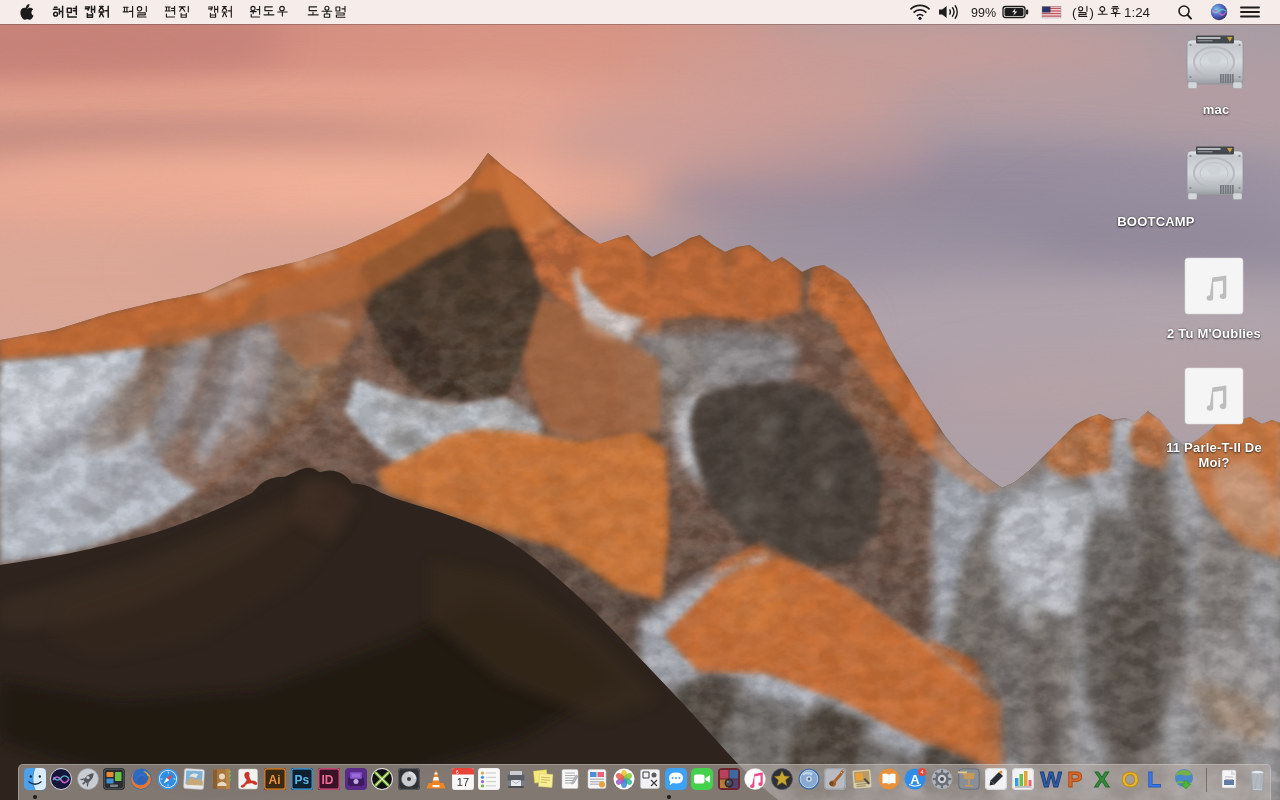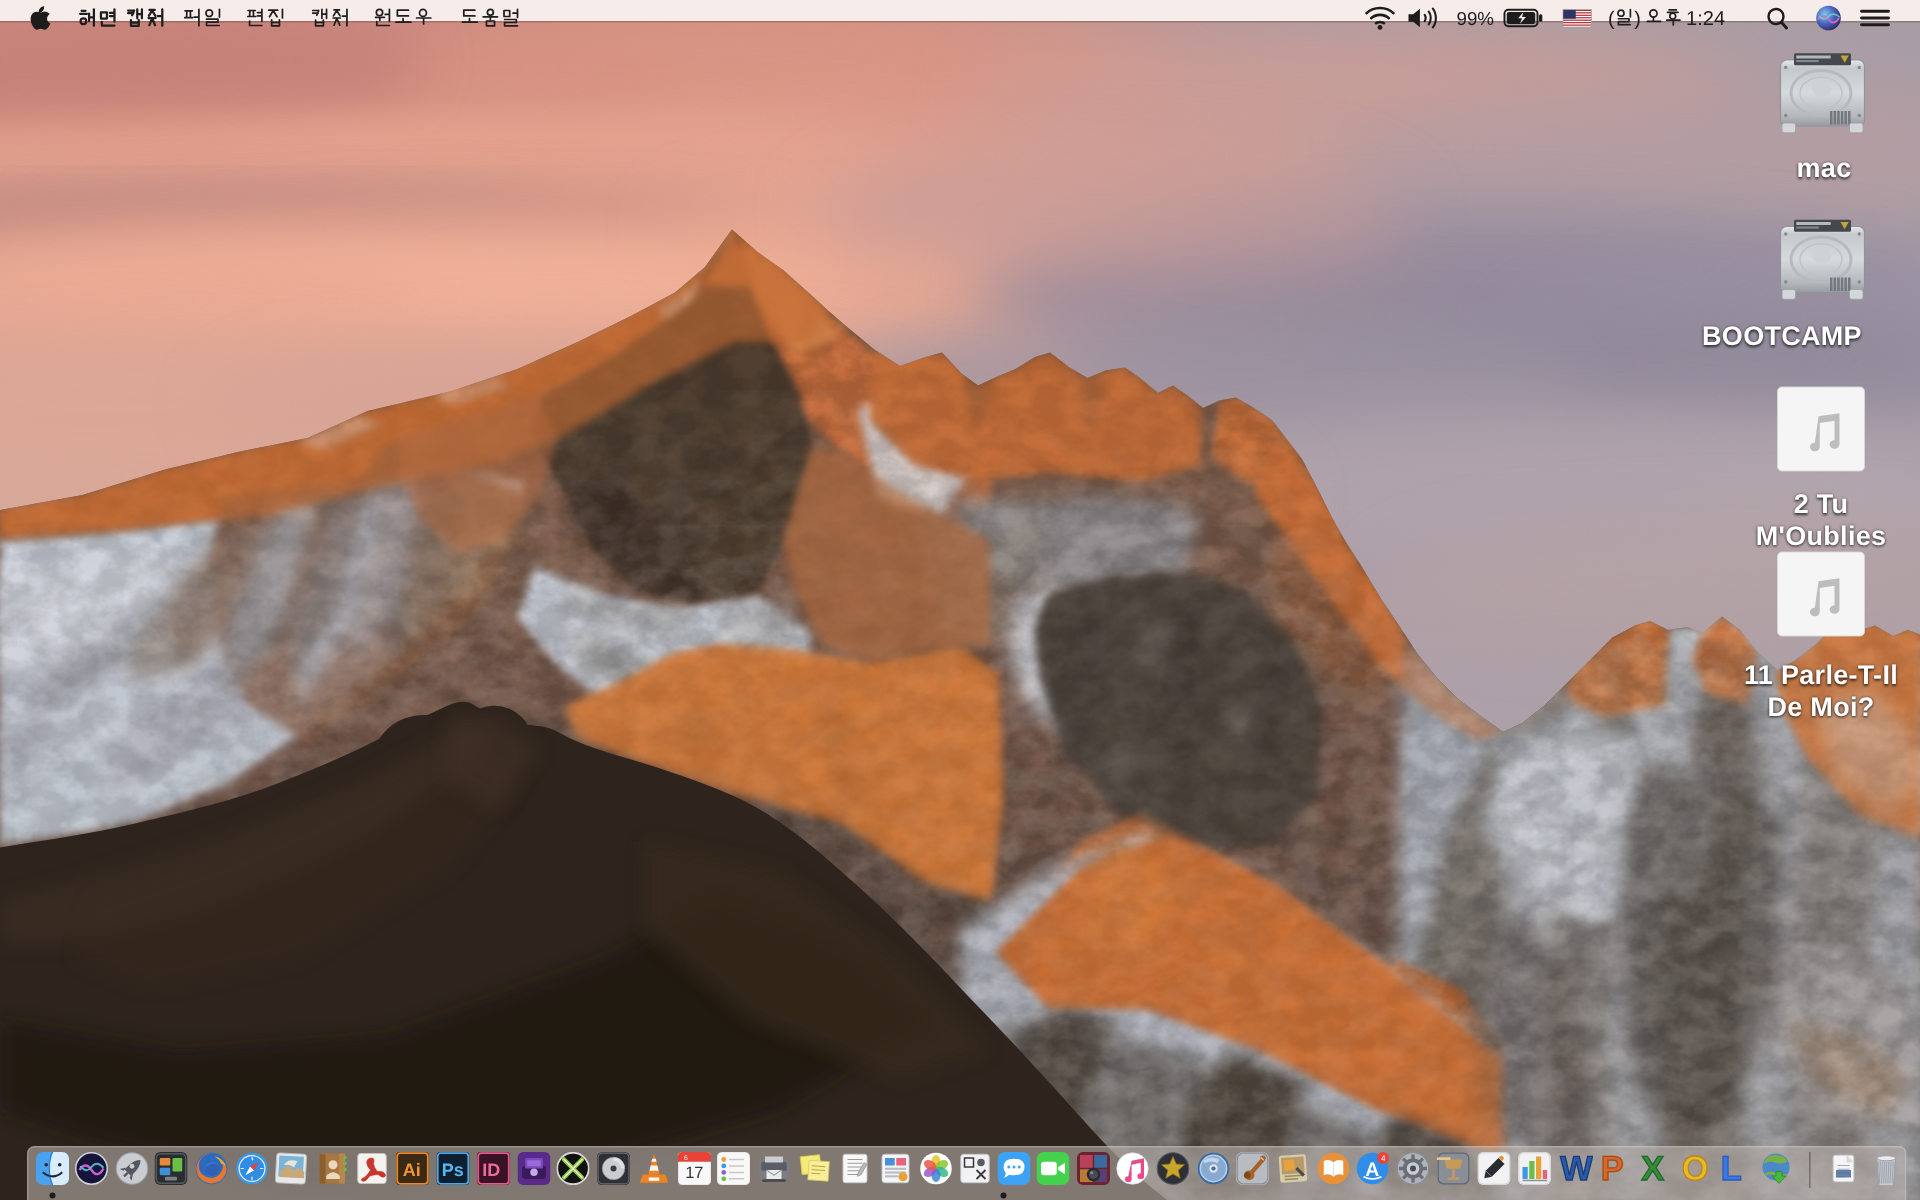--- a/index.html
+++ b/index.html
@@ -1,17 +1,17 @@
 <!DOCTYPE html>
 <html><head><meta charset="utf-8">
 <style>
 html,body{margin:0;padding:0;width:1280px;height:800px;overflow:hidden;font-family:"Liberation Sans",sans-serif;}
 #desk{position:absolute;left:0;top:0;width:1280px;height:800px;}
-.lbl{position:absolute;color:#fff;font-weight:bold;font-size:18px;text-align:center;text-shadow:0 1px 2px rgba(0,0,0,.65),0 0 2px rgba(0,0,0,.4);letter-spacing:.2px;}
-#menubar{position:absolute;left:0;top:0;width:1280px;height:14px;background:#f6edea;box-shadow:0 1px 0 rgba(90,60,55,.35);}
+.lbl{position:absolute;color:#fff;font-weight:bold;font-size:13px;text-align:center;text-shadow:0 1px 2px rgba(0,0,0,.65),0 0 2px rgba(0,0,0,.4);letter-spacing:.2px;}
+#menubar{position:absolute;left:0;top:0;width:1280px;height:24px;background:#f6edea;box-shadow:0 1px 0 rgba(90,60,55,.35);}
 #dock{position:absolute;left:18px;top:764px;width:1253px;height:36px;background:rgba(185,176,172,.6);border:1px solid rgba(255,255,255,.22);border-bottom:none;border-radius:5px 5px 0 0;box-sizing:border-box;}
 .dot{position:absolute;width:4px;height:4px;border-radius:50%;background:#1a1a1a;top:795px;}
 </style></head>
 <body>
 <svg id="desk" viewBox="0 0 1280 800" preserveAspectRatio="none">
 <defs>
 <linearGradient id="skyv" x1="0" y1="0" x2="0" y2="1">
  <stop offset="0" stop-color="#cb8e85"></stop>
         <stop offset=".25" stop-color="#dba08e"></stop>
  <stop offset=".55" stop-color="#d6a89c"></stop>
@@ -427,21 +427,21 @@
           <path d="M24,38 a4,3.4 0 1 0 4,3.4 L28,22 40,20 40,36 a4,3.4 0 1 0 4,3.4 L44,14 27,16.5 Z" fill="#bdbdbd"></path>
         </g>
 </g>
 </defs>
     <use href="#hdd" x="1186" y="33"></use>
     <use href="#hdd" x="1186" y="144"></use>
     <use href="#mus" x="1185" y="258"></use>
     <use href="#mus" x="1185" y="368"></use>
   </svg>
 <div class="lbl" style="left:1166px;top:102px;width:100px">mac</div>
-<div class="lbl" style="left:1128px;top:214px;width:120px">BOOTCAMP</div>
+<div class="lbl" style="left:1096px;top:214px;width:120px">BOOTCAMP</div>
 <div class="lbl" style="left:1154px;top:326px;width:120px">2 Tu M'Oublies</div>
 <div class="lbl" style="left:1154px;top:440px;width:120px">11 Parle-T-Il De Moi?</div>
 <div id="dock"></div>
 <svg style="position:absolute;left:24.0px;top:768px" width="22" height="22" viewBox="0 0 22 22">
     <defs>
       <clipPath id="fr">
         <rect width="22" height="22" rx="4.5"></rect>
       </clipPath>
     </defs>
     <rect width="22" height="22" rx="4.5" fill="#4aa2ee"></rect>

